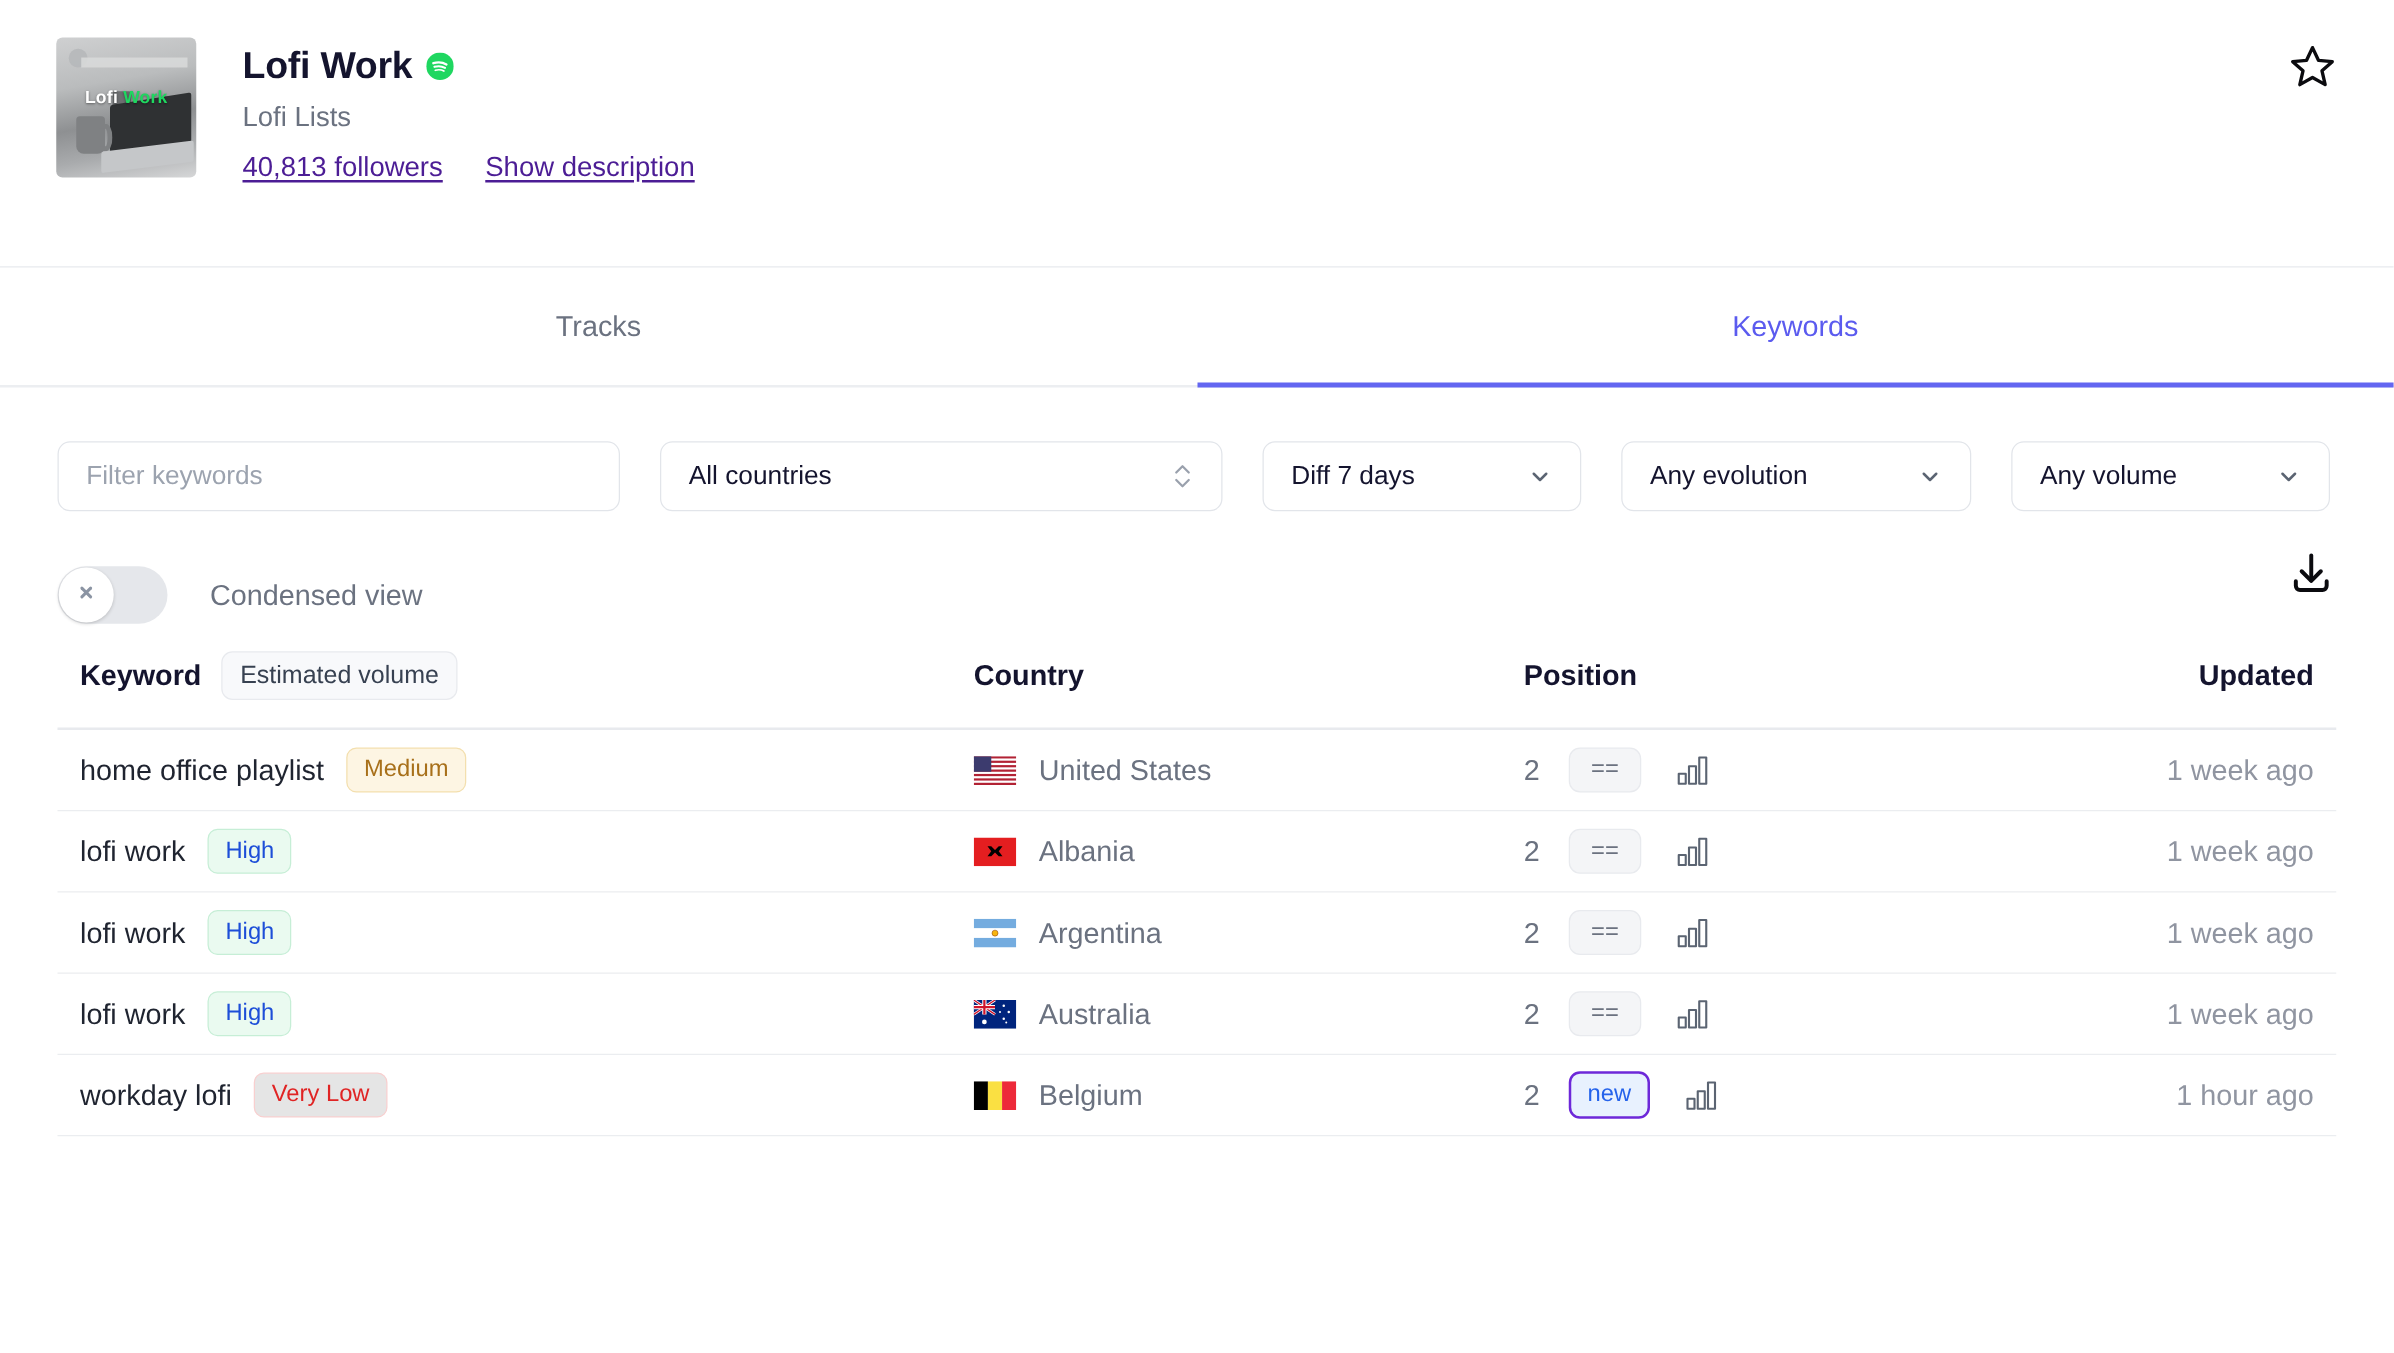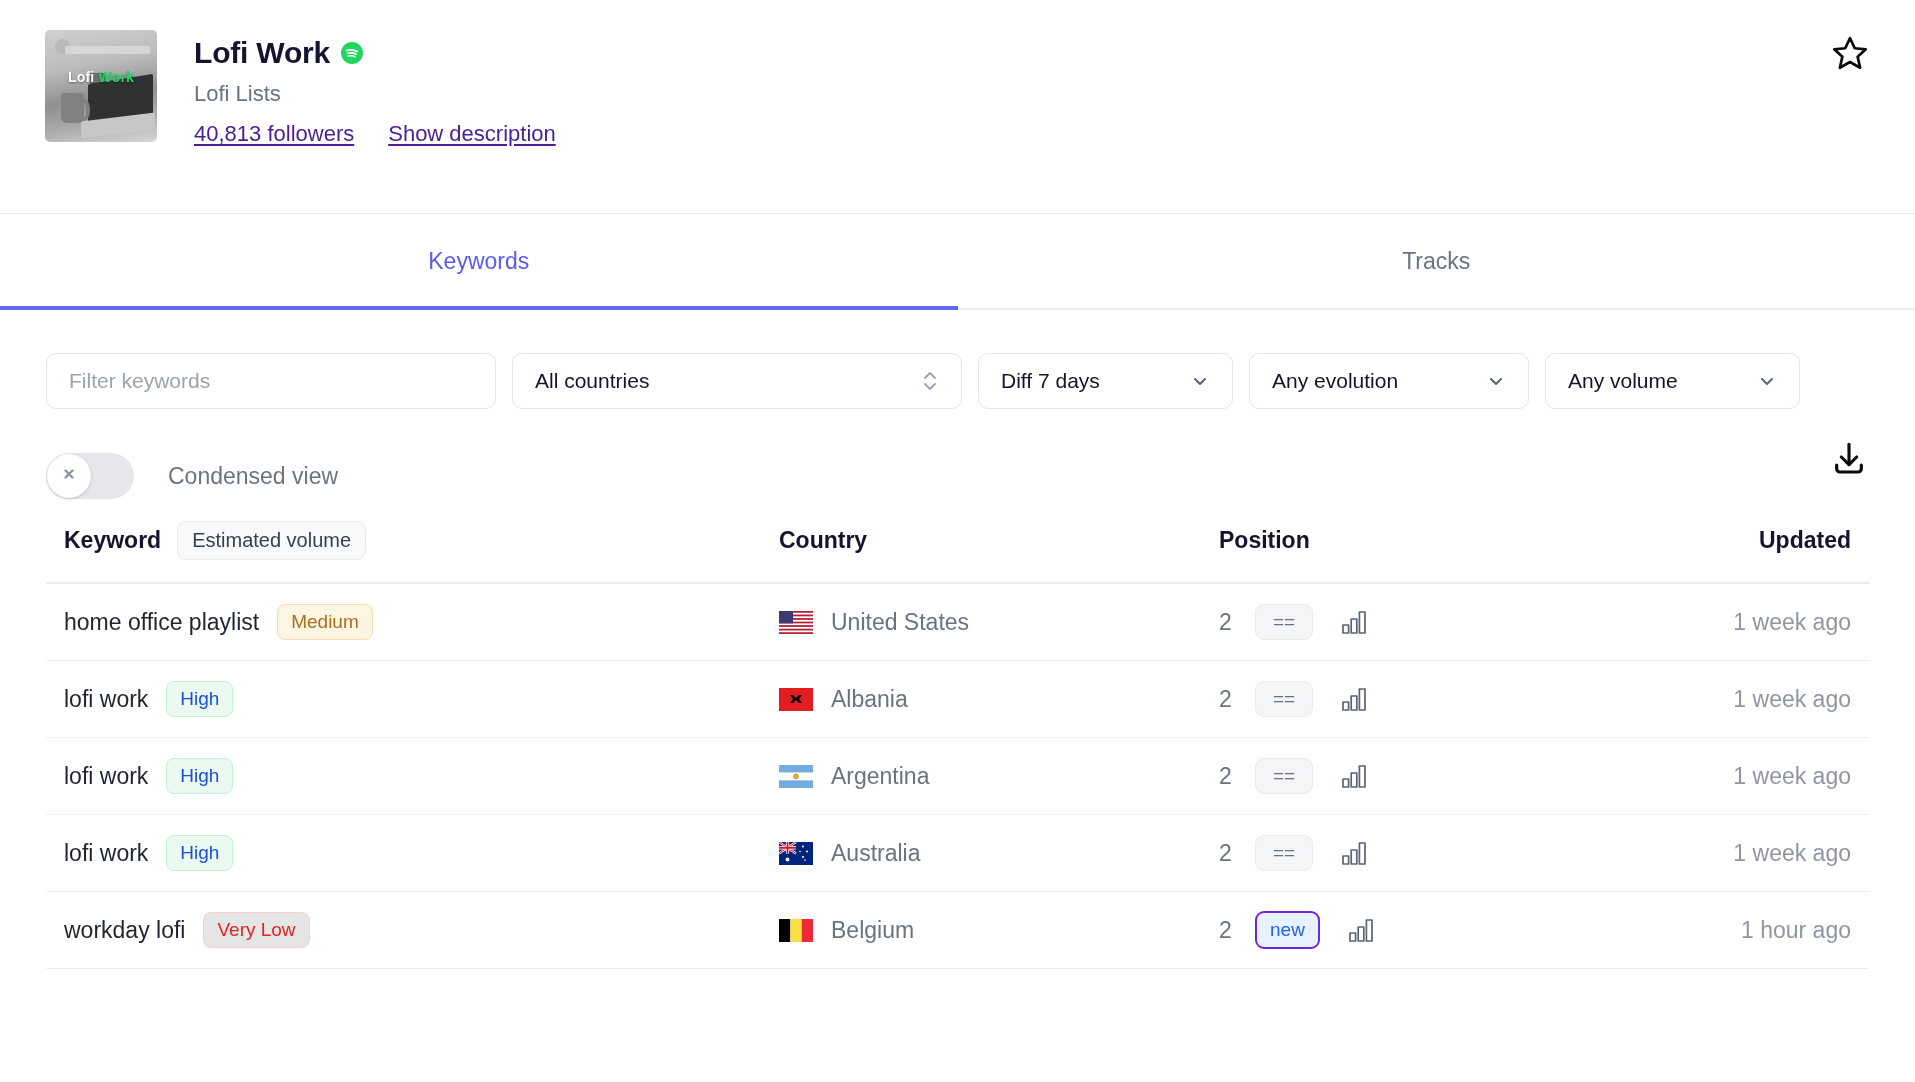--- a/index.html
+++ b/index.html
@@ -109,21 +109,21 @@
     position: relative;
   }
   .tab.active { color: #5b5bef; }
   .tab.active::after {
     content: ""; position: absolute; left: 0; right: 0; bottom: -2px;
     height: 4px; background: #6366f1;
   }
 
   
   .filters {
-    display: flex; align-items: flex-end; gap: 16px;
+    display: flex; align-items: flex-end; gap: 32px;
     padding: 43px 46px 0 46px;
   }
   .control {
     height: 56px; border: 1px solid #e2e5ea; border-radius: 10px;
     background: #ffffff; display: flex; align-items: center;
     padding: 0 22px; font-size: 21px; color: #14142e; cursor: pointer;
     position: relative;
   }
   .filter-input {
     width: 450px; border: 1px solid #e2e5ea; border-radius: 10px;
@@ -183,21 +183,21 @@
   .col-updated { flex: 1 1 auto; text-align: right; }
 
   .estimated-volume-pill {
     border: 1px solid #e8eaee; border-radius: 9px;
     background: #f8f9fb;
     padding: 7px 14px; font-size: 20px; font-weight: normal; color: #374151;
   }
 
   .row {
     display: flex; align-items: center;
-    padding: 0 18px; height: 77px;
+    padding: 0 18px; height: 65px;
     border-bottom: 1px solid #ebedf0;
   }
   .kw-cell { display: flex; align-items: center; gap: 18px; }
   .kw-text { font-size: 23px; color: #1f2430; }
 
   .vol-badge {
     border-radius: 8px; padding: 5px 13px; font-size: 19px; line-height: 1.25;
   }
   .vol-High { background: #eafaf0; border: 1px solid #c6eed6; color: #1d4ed8; }
   .vol-Medium { background: #fdf5e3; border: 1px solid #f3dfae; color: #a8701a; }
@@ -261,25 +261,25 @@
   <div class="star-button">
     <span>
       <svg viewBox="0 0 24 24" width="38" height="38" fill="none" stroke="#0b0b0f" stroke-width="1.7" stroke-linejoin="round">
         <polygon points="12,2.6 15,9 22,9.7 16.8,14.3 18.4,21.3 12,17.7 5.6,21.3 7.2,14.3 2,9.7 9,9"></polygon>
       </svg>
     </span>
   </div>
 </div>
 
 <div class="tabs">
+  <div class="tab">
+    <span>Tracks</span>
+  </div>
   <div class="tab active">
     <span>Keywords</span>
-  </div>
-  <div class="tab">
-    <span>Tracks</span>
   </div>
 </div>
 
 <div class="filters">
 
   <input class="filter-input" type="text" placeholder="Filter keywords" style="">
 
   <div class="control country-select">
     <span>All countries</span>
     <span class="updown">

